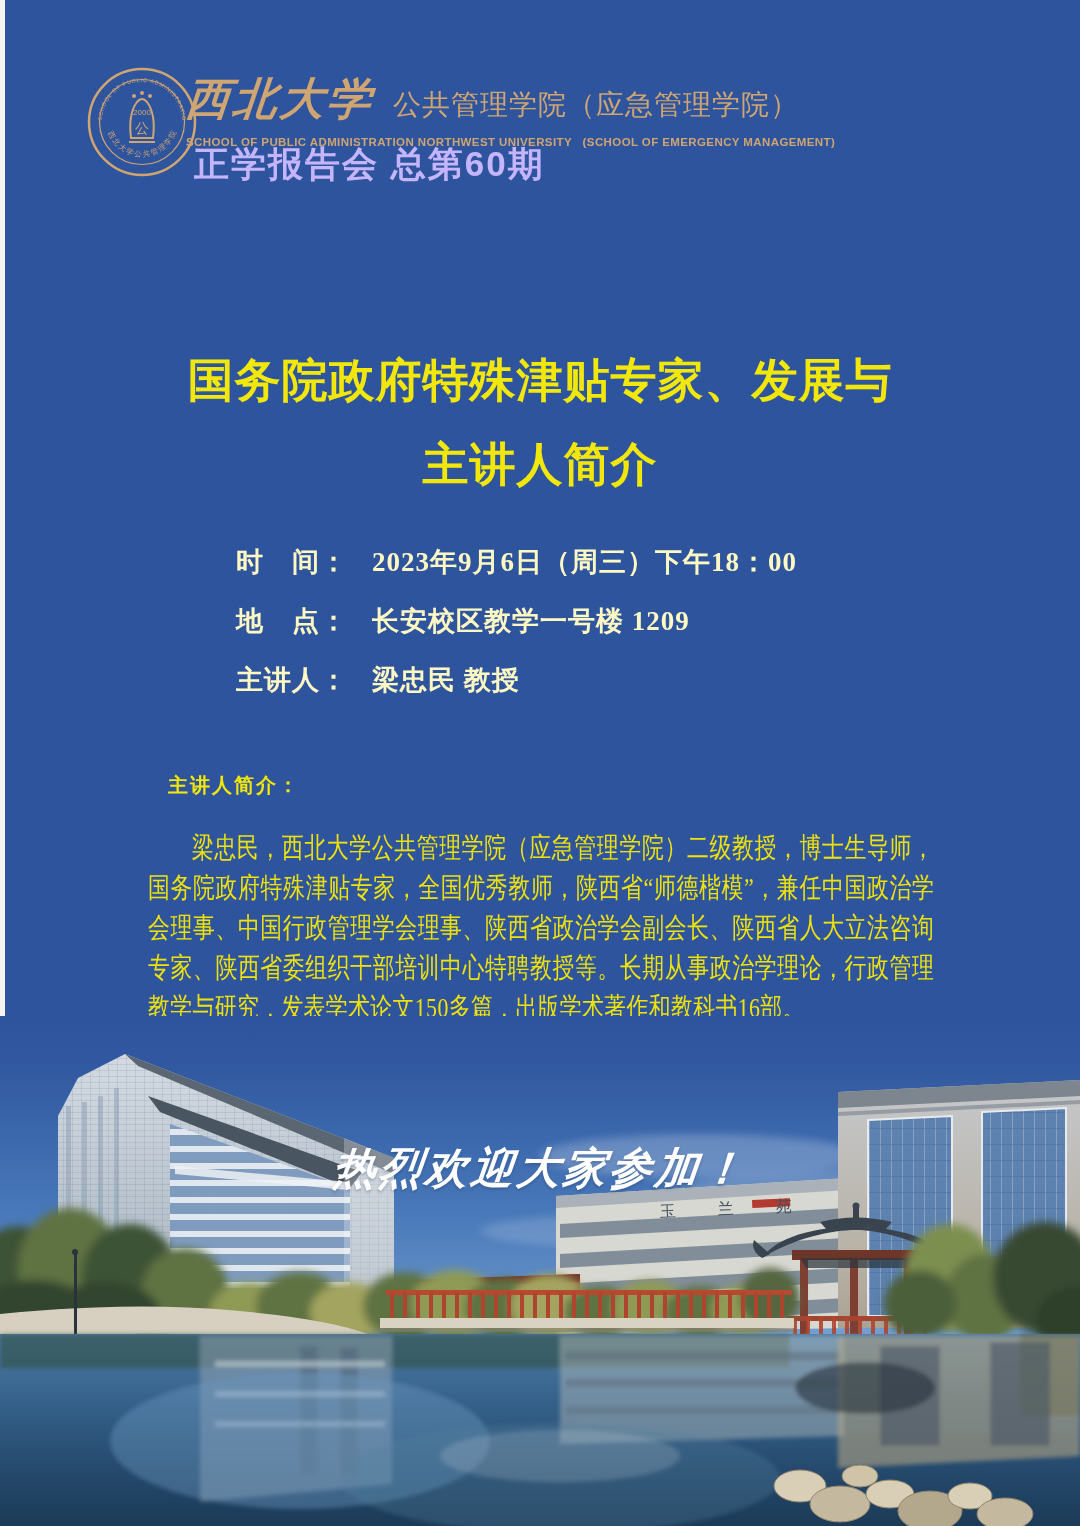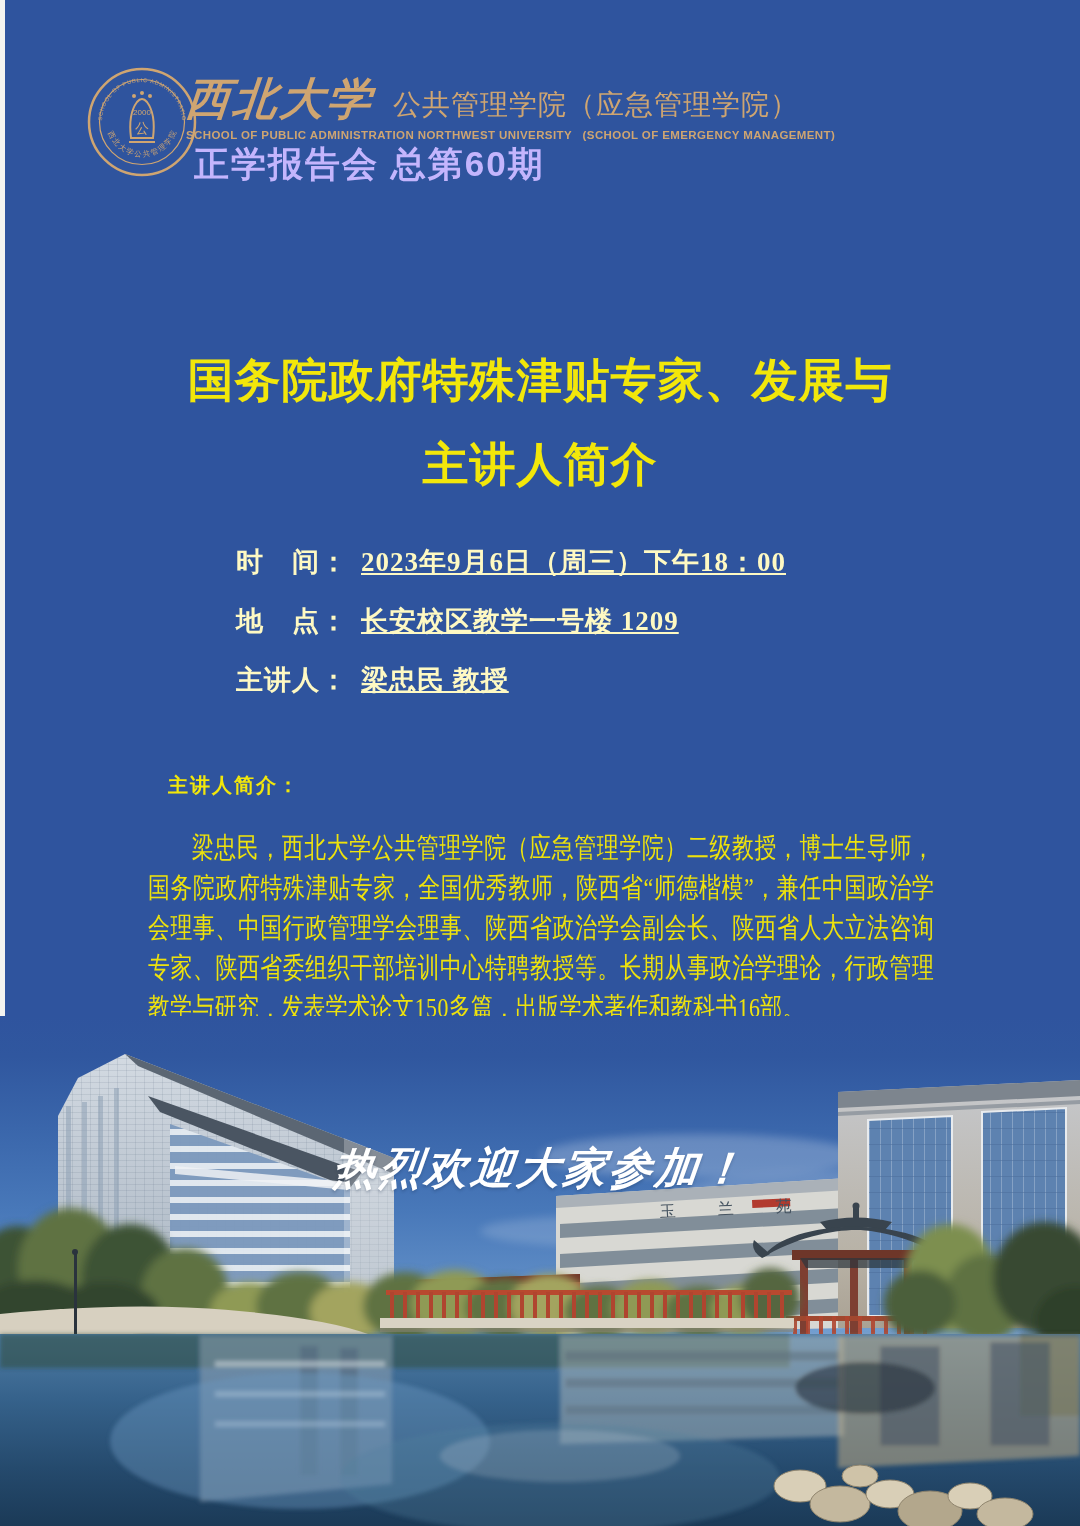--- a/index.html
+++ b/index.html
@@ -12,37 +12,37 @@
 
   
   .seal{position:absolute;left:86px;top:66px;width:112px;height:112px;}
   .brand{position:absolute;left:186px;top:70px;color:#cfa571;}
   .brand-row{display:flex;align-items:baseline;}
   .uni{
     font-size:44px;font-weight:bold;font-style:italic;letter-spacing:3px;
     font-family:"Liberation Serif",serif;transform:skewX(-5deg);
   }
   .school{font-size:28px;margin-left:19px;letter-spacing:1px;}
-  .english{font-size:11.5px;font-weight:bold;letter-spacing:.4px;white-space:pre;}
+  .english{margin-top:7px;font-size:11.5px;font-weight:bold;letter-spacing:.4px;white-space:pre;}
   .series{position:absolute;left:194px;top:141px;font-size:35px;font-weight:bold;color:#c4b5fd;letter-spacing:2px;}
 
   
   .main-title{
     position:absolute;top:338px;left:0;width:100%;text-align:center;
     color:#f2e70a;font-weight:bold;font-size:46px;line-height:84px;letter-spacing:1px;
   }
 
   
   .details{position:absolute;left:236px;top:546px;}
   .detail-row{
     display:flex;align-items:baseline;margin-bottom:27px;
     color:#fef9c3;font-weight:bold;font-size:27px;line-height:32px;
     font-family:"Liberation Serif",serif;letter-spacing:1px;
   }
-  .detail-value{margin-left:13px;text-decoration:underline;}
+  .detail-value{margin-left:24px;}
 
   
   .intro-heading{position:absolute;left:168px;top:772px;font-size:20px;font-weight:bold;color:#f2e70a;letter-spacing:2px;}
   .bio{
     position:absolute;left:148px;top:828px;width:1008px;
     color:#eee20c;font-size:28px;line-height:40px;text-indent:2em;text-align:justify;
     font-family:"Liberation Serif",serif;letter-spacing:.5px;
     transform:scaleX(0.78);transform-origin:left top;
   }
 

